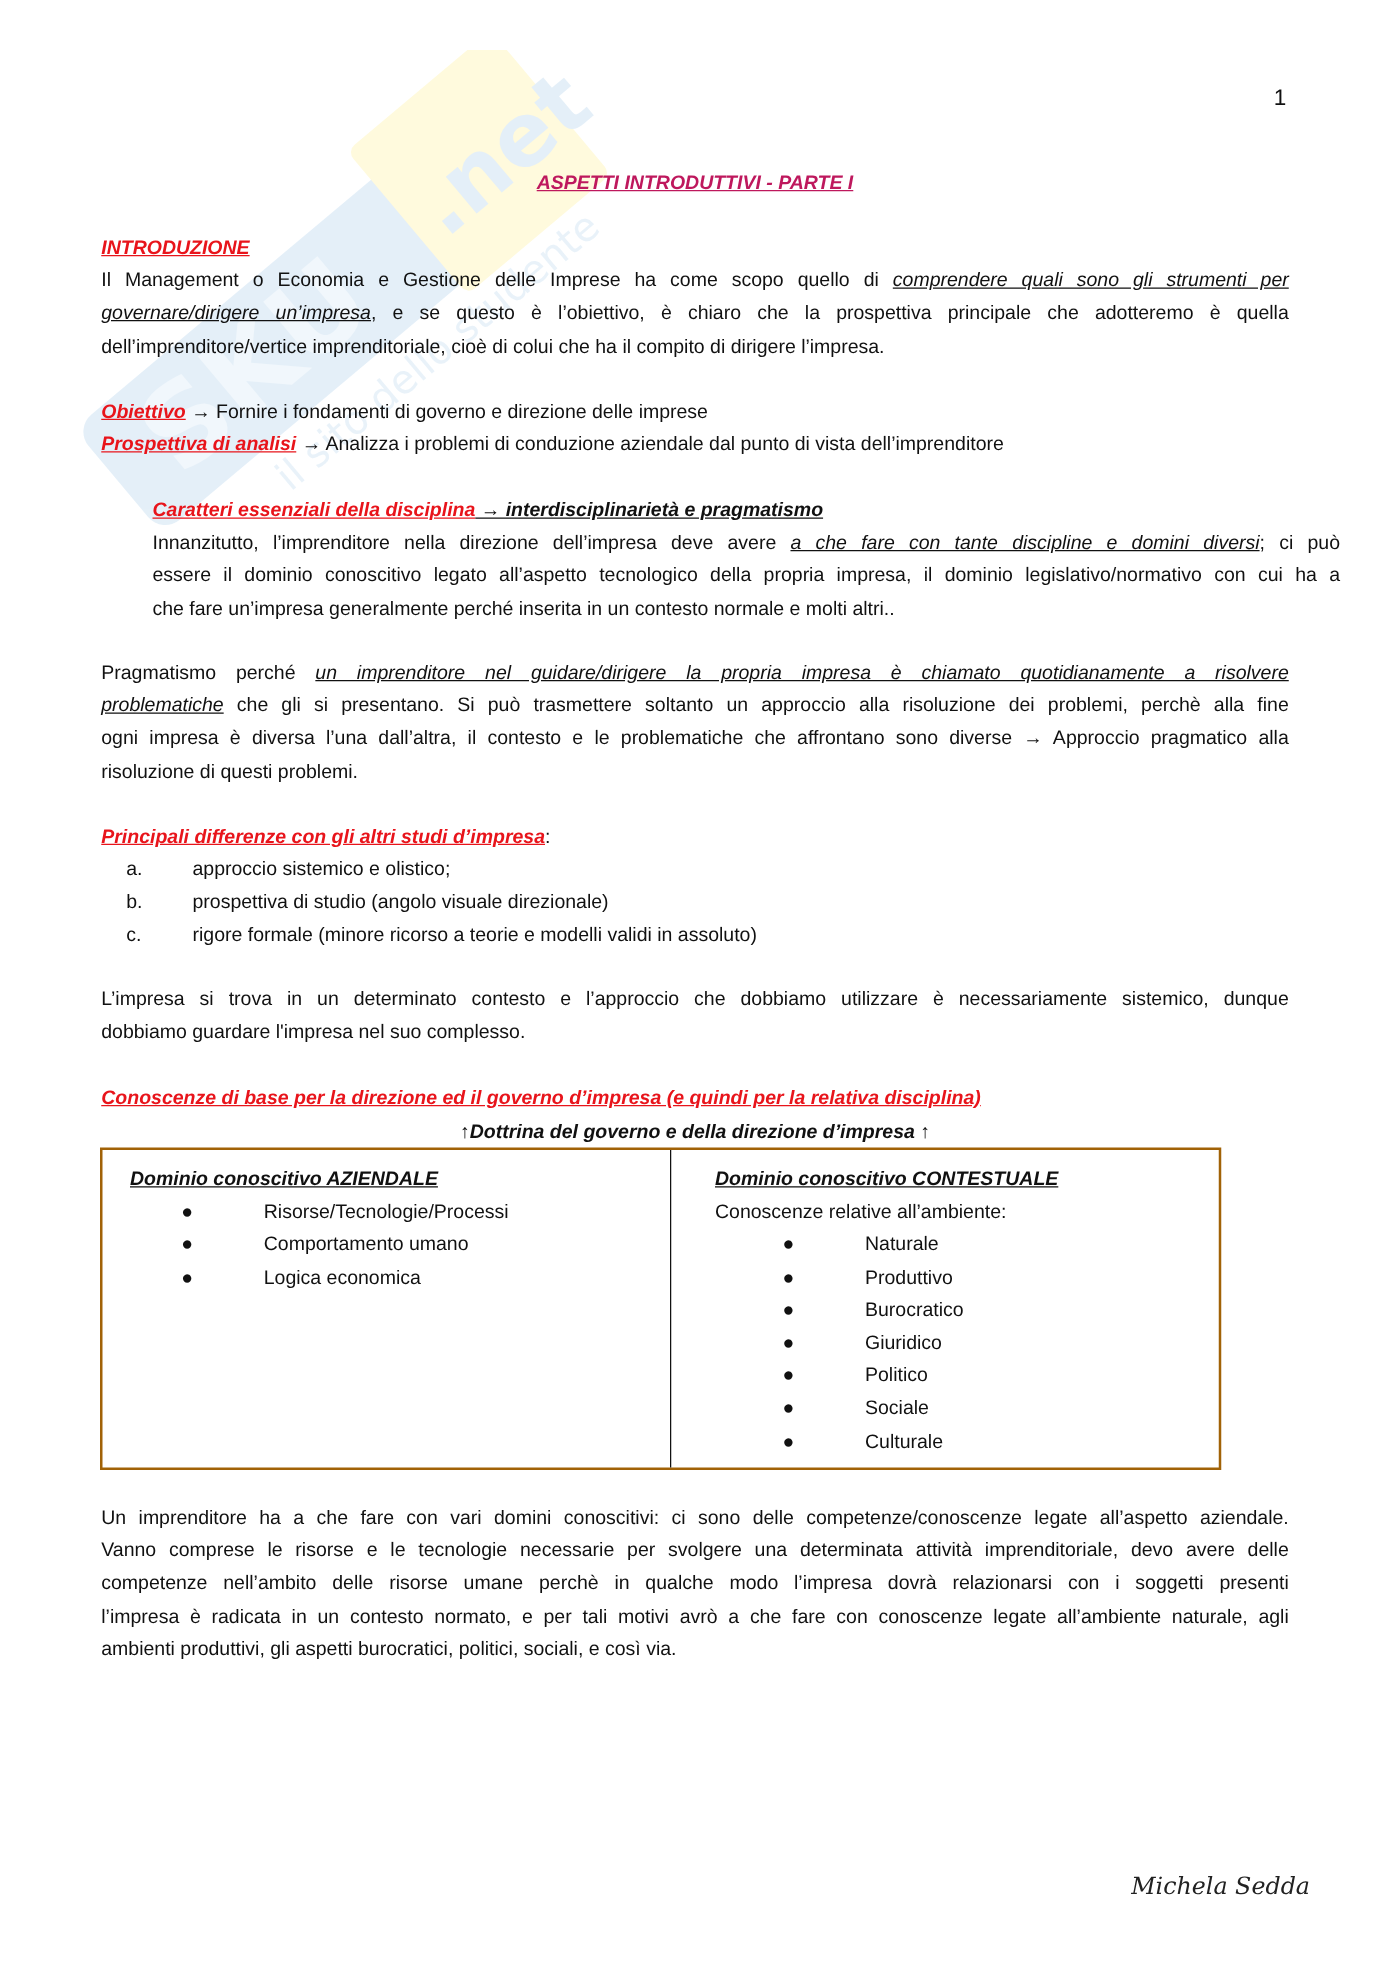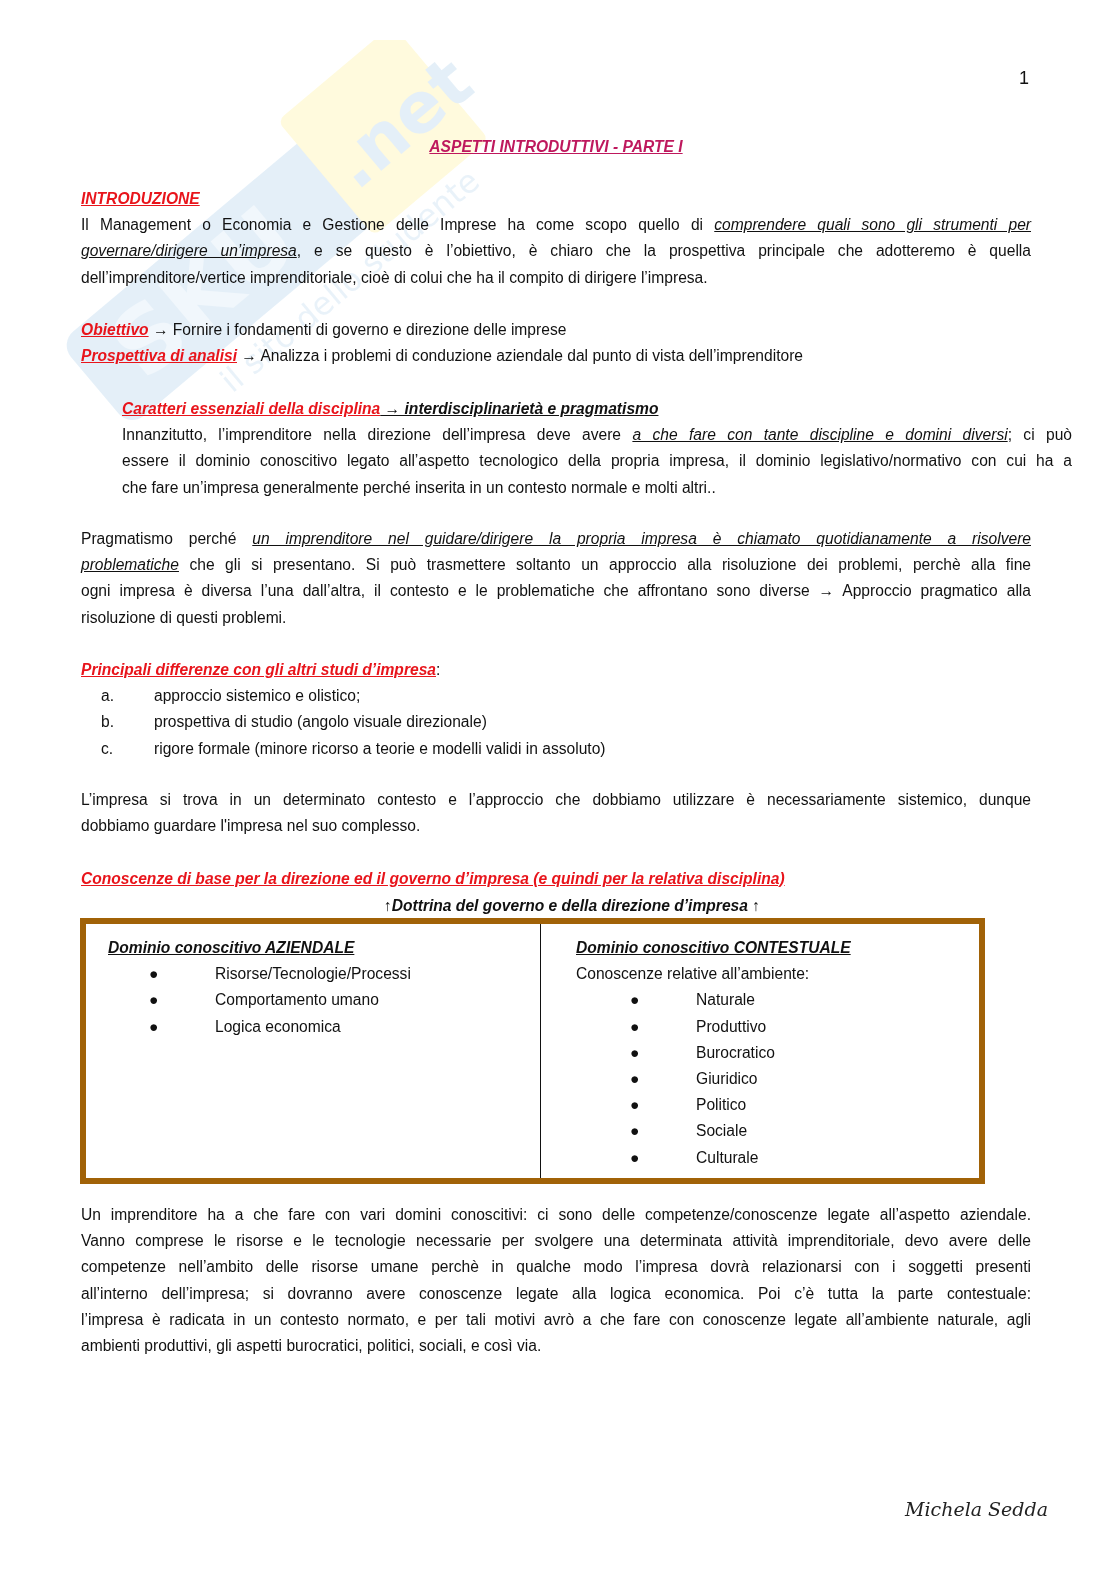--- a/index.html
+++ b/index.html
@@ -12,22 +12,22 @@
   .title { position: absolute; left: 0; top: 134px; width: 950px; text-align: center; font-weight: bold; font-style: italic;
            color: #be185d; text-decoration: underline; font-size: 15.6px; }
   .red-h { color: #e8141b; font-weight: bold; font-style: italic; text-decoration: underline; }
   .bold-it-u { font-weight: bold; font-style: italic; text-decoration: underline; color: #111; }
   .it-u { font-style: italic; text-decoration: underline; }
   .line { display: block; white-space: nowrap; }
   .jline { display: block; text-align: justify; text-align-last: justify; }
   ol.letters { list-style: none; margin: 0; padding: 0; }
   ol.letters li { display: flex; height: 26.2px; }
   ol.letters .mk { width: 53px; padding-left: 20px; }
-  .sub-caption { position: absolute; left: 16px; top: 893px; width: 950px; text-align: center; font-weight: bold; font-style: italic; }
-  .table { position: absolute; left: 80px; top: 918px; width: 893px; height: 254px; border: 6px solid #a16207; display: flex; }
+  .sub-caption { position: absolute; left: 0; top: 893px; width: 950px; text-align: center; font-weight: bold; font-style: italic; }
+  .table { position: absolute; left: 80px; top: 918px; width: 893px; height: 254px; border: 2px solid #a16207; display: flex; }
   .cell { box-sizing: border-box; height: 100%; }
   .cell.left { width: 455px; border-right: 1.5px solid #111; padding: 11px 0 0 22px; }
   .cell.right { flex: 1; padding: 11px 0 0 35px; }
   .cell .hd { font-weight: bold; font-style: italic; text-decoration: underline; line-height: 26.2px; font-size: 15.6px; }
   .cell .sub { line-height: 26.2px; font-size: 15.6px; }
   .cell ul { list-style: none; margin: 0; padding: 0; }
   .cell li { display: flex; line-height: 26.2px; font-size: 15.6px; }
   .cell.left li .bullet { width: 107px; padding-left: 41px; box-sizing: border-box; }
   .cell.right li .bullet { width: 120px; padding-left: 54px; box-sizing: border-box; }
   .footer-sign { position: absolute; left: 905px; top: 1474px; font-family: "DejaVu Serif", "Liberation Serif", serif;
@@ -102,21 +102,20 @@
 
   <div class="blk" style="top:866px;">
     <span class="line"><span class="red-h">Conoscenze di base per la direzione ed il governo d’impresa (e quindi per la relativa disciplina)</span></span>
   </div>
   <div class="sub-caption">↑Dottrina del governo e della direzione d’impresa ↑</div>
 
   <div class="blk" style="top:1202px;">
     <span class="jline">Un imprenditore ha a che fare con vari domini conoscitivi: ci sono delle competenze/conoscenze legate all’aspetto aziendale.</span>
     <span class="jline">Vanno comprese le risorse e le tecnologie necessarie per svolgere una determinata attività imprenditoriale, devo avere delle</span>
     <span class="jline">competenze nell’ambito delle risorse umane perchè in qualche modo l’impresa dovrà relazionarsi con i soggetti presenti</span>
-    <span class="jline">all’interno dell’impresa; si dovranno avere conoscenze legate alla logica economica. Poi c’è tutta la parte contestuale:</span>
     <span class="jline">l’impresa è radicata in un contesto normato, e per tali motivi avrò a che fare con conoscenze legate all’ambiente naturale, agli</span>
     <span class="line">ambienti produttivi, gli aspetti burocratici, politici, sociali, e così via.</span>
   </div>
 </div>
 
 <div class="table">
   <div class="cell left">
     <div class="hd">Dominio conoscitivo AZIENDALE</div>
     <ul>
       <li>

